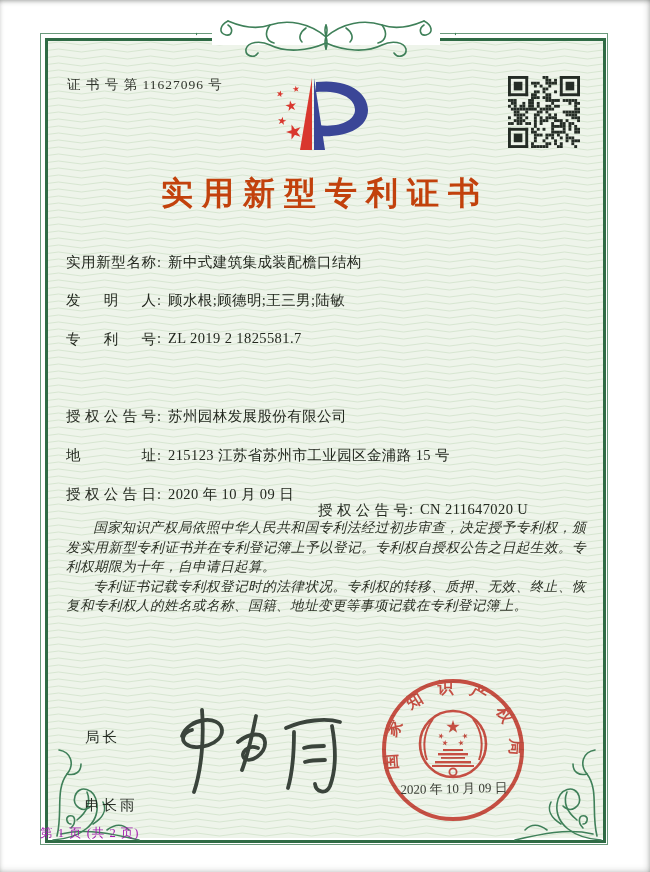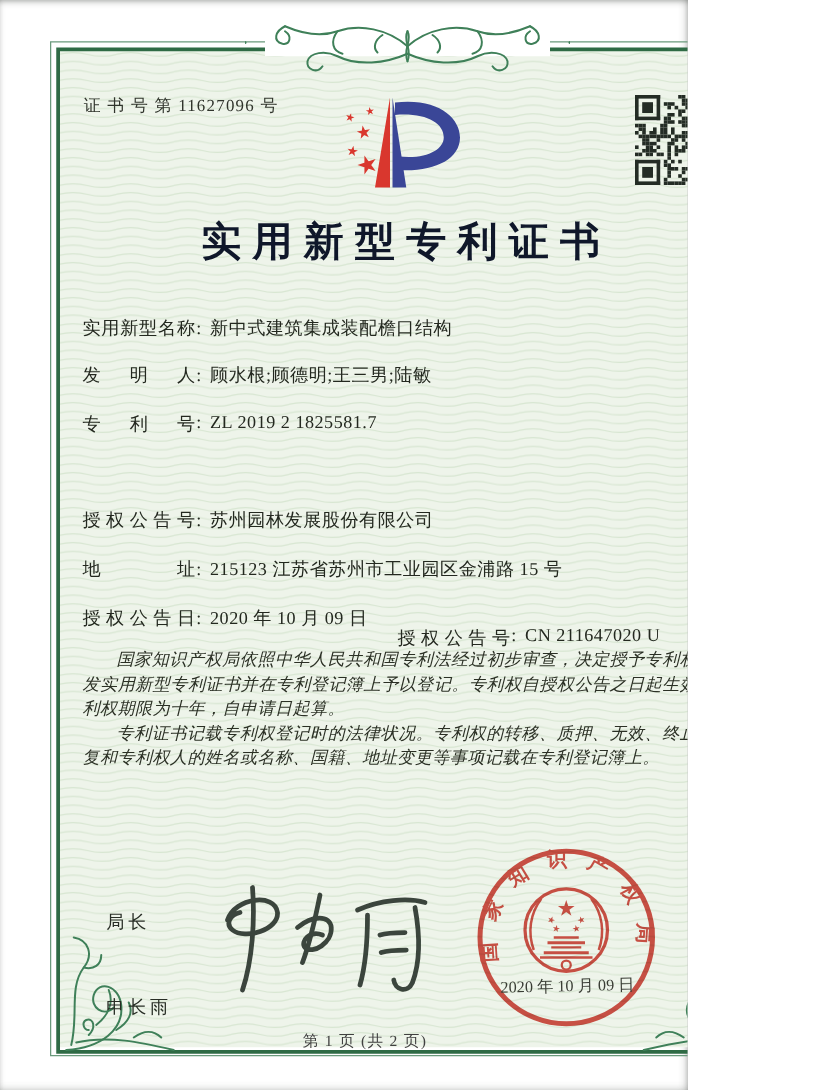--- a/index.html
+++ b/index.html
@@ -1,60 +1,60 @@
 <!DOCTYPE html>
 <html lang="zh"><head>
 <meta charset="utf-8">
 <style>
   html,body{margin:0;padding:0;background:#ffffff;}
   .photo{
-    position:relative;width:550px;height:872px;background:#ffffff;overflow:hidden;
+    position:relative;width:650px;height:872px;background:#ffffff;overflow:hidden;
     font-family:"Liberation Serif","DejaVu Serif",serif;color:#23281f;
     box-shadow:inset 0 4px 5px -3px rgba(60,65,60,.45),
                inset -5px 0 7px -5px rgba(60,65,60,.40),
                inset 0 -5px 7px -5px rgba(60,65,60,.30),
                inset 4px 0 6px -5px rgba(60,65,60,.18);
   }
   .waves{position:absolute;left:47px;top:40px;z-index:0;}
   .frame-outer{position:absolute;left:40px;top:33px;width:566px;height:810px;
     border:1.5px solid #6a9a7c;z-index:1;}
   .frame-inner{position:absolute;left:45px;top:38px;width:555px;height:799px;
     border:3px solid #2f6b45;z-index:1;}
   .ornament-top{position:absolute;left:196px;top:14px;z-index:2;}
   .flourish{position:absolute;z-index:2;}
   .flourish.bl{left:47px;top:724px;}
   .flourish.br{left:507px;top:724px;transform:scaleX(-1);}
   .cert-no{position:absolute;left:67px;top:76px;font-size:13.5px;letter-spacing:1px;
     color:#30342c;z-index:3;}
   .logo{position:absolute;left:252px;top:70px;z-index:3;}
   .qr{position:absolute;left:508px;top:76px;width:72px;height:72px;z-index:3;}
   .title{position:absolute;left:0;top:172px;width:650px;text-align:center;
-    font-size:32px;font-weight:bold;letter-spacing:9px;color:#0f172a;z-index:3;}
+    font-size:32px;font-weight:bold;letter-spacing:9px;color:#c2410c;z-index:3;}
   .row{position:absolute;left:66px;right:60px;height:20px;font-size:14.5px;z-index:3;
     white-space:nowrap;}
   .lbl{display:inline-block;width:90px;text-align:justify;text-align-last:justify;
     vertical-align:top;}
   .col{display:inline-block;margin:0 2px 0 1px;}
   .val{display:inline-block;margin-left:5px;letter-spacing:.4px;text-align:center;}
   .grp2{position:absolute;left:252px;top:16px;white-space:nowrap;}
   .paras{position:absolute;left:66px;top:518px;width:520px;z-index:3;
     font-size:13.6px;line-height:19.5px;text-align:justify;color:#2b3025;
     font-style:italic;letter-spacing:.4px;}
   .paras p{margin:0;text-indent:2em;}
   .signer-title{position:absolute;left:85px;top:728px;font-size:14.5px;
     letter-spacing:3px;z-index:3;color:#272d25;}
   .signer-name{position:absolute;left:85px;top:796px;font-size:14.5px;
     letter-spacing:3px;z-index:3;color:#272d25;}
   .signature{position:absolute;left:168px;top:702px;z-index:4;}
   .seal{position:absolute;left:378px;top:672px;z-index:3;mix-blend-mode:multiply;}
   .seal-date{position:absolute;left:392px;top:780px;width:124px;text-align:center;
     font-size:13px;color:#3a3d35;z-index:4;transform:rotate(-1.2deg);
     white-space:nowrap;}
-  .footer{position:absolute;left:40px;top:825px;width:566px;text-align:center;
-    padding-right:62px;box-sizing:border-box;font-size:12.5px;color:#404040;
+  .footer{position:absolute;left:40px;top:825px;width:566px;text-align:left;
+    padding-right:62px;box-sizing:border-box;font-size:12.5px;color:#a21caf;
     z-index:3;letter-spacing:1px;}
 </style>
 </head>
 <body>
 
 <div class="photo">
 
   <svg class="waves" width="556" height="798">
     <defs>
       <pattern id="wv" width="46" height="7" patternUnits="userSpaceOnUse">

